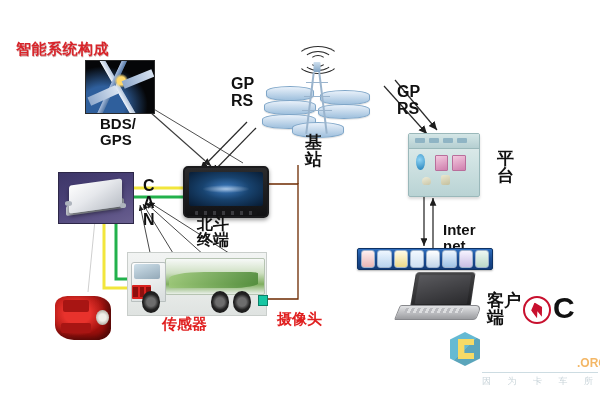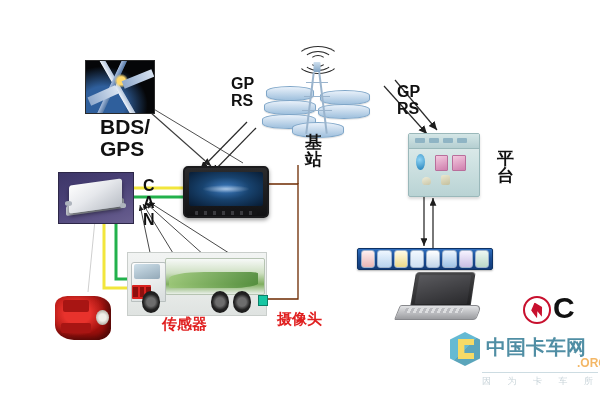--- a/index.html
+++ b/index.html
@@ -312,26 +312,27 @@
 
     <path d="M131,188 L186,188" stroke="#f2e63c" stroke-width="3" fill="none"></path>
     <path d="M131,197 L186,197" stroke="#22b14c" stroke-width="3" fill="none"></path>
 
     <path d="M104,218 L104,288 L150,288" stroke="#f2e63c" stroke-width="3" fill="none"></path>
     <path d="M116,218 L116,279 L150,279" stroke="#22b14c" stroke-width="3" fill="none"></path>
 
     <path d="M95,220 L88,292" stroke="#cfcfcf" stroke-width="1" fill="none"></path>
   </svg>
 
+  <div class="abs title" style="left:16px;top:40px;">智能系统构成</div>
 
   <div class="pic satellite" style="left:85px;top:60px;width:68px;height:52px;">
     <div class="sat-panel" style="left:2px;top:30px;width:30px;height:9px;transform:rotate(-24deg);"></div>
     <div class="sat-panel" style="left:36px;top:14px;width:32px;height:8px;transform:rotate(-22deg);"></div>
   </div>
-  <div class="abs lbl-en" style="left:100px;top:116px;font-size:21px;">BDS/
+  <div class="abs lbl-en" style="left:100px;top:116px;font-size:15px;">BDS/
 GPS</div>
 
   <div class="tower-wrap" style="left:262px;top:46px;width:110px;height:110px;">
 
     <div class="wave" style="left:34px;top:0px;width:42px;height:26px;"></div>
     <div class="wave" style="left:41px;top:5px;width:28px;height:18px;"></div>
     <div class="wave" style="left:48px;top:9px;width:14px;height:10px;"></div>
     <div class="tower-top" style="top:16px;"></div>
 
     <div class="tower-dish" style="left:4px;top:40px;width:46px;height:13px;"></div>
@@ -363,40 +364,44 @@
     <div class="srv-slot" style="left:69%;width:14%;"></div>
     <div class="pc-blue" style="left:10%;top:32%;"></div>
     <div class="pc-pink" style="left:37%;top:34%;"></div>
     <div class="pc-pink" style="left:62%;top:34%;"></div>
     <div class="srv-mouse" style="left:18%;top:70%;"></div>
     <div class="srv-box" style="left:46%;top:66%;"></div>
   </div>
   <div class="abs lbl-cn" style="left:497px;top:150px;font-size:17px;">平
 台</div>
 
+  <div class="abs lbl-en" style="left:443px;top:222px;font-size:15px;">Inter
+net</div>
 
   <div class="pic dock" style="left:357px;top:248px;width:128px;height:20px;">
     <div class="dock-ico" style="background:linear-gradient(180deg,#fff0f0,#e8b6b6);"></div>
     <div class="dock-ico" style="background:linear-gradient(180deg,#eef6ff,#b9d4ef);"></div>
     <div class="dock-ico" style="background:linear-gradient(180deg,#fffbe6,#ecd98a);"></div>
     <div class="dock-ico" style="background:linear-gradient(180deg,#f2f8ff,#cfe0f2);"></div>
     <div class="dock-ico" style="background:linear-gradient(180deg,#ffffff,#c3d6ea);"></div>
     <div class="dock-ico" style="background:linear-gradient(180deg,#eaf4ff,#9fc3e6);"></div>
     <div class="dock-ico" style="background:linear-gradient(180deg,#f6f2ff,#c9bfe4);"></div>
     <div class="dock-ico" style="background:linear-gradient(180deg,#eef7f2,#bcd9c8);"></div>
   </div>
 
   <div class="abs" style="left:395px;top:272px;width:90px;height:52px;">
     <div class="laptop-lid" style="left:18px;top:0px;width:58px;height:34px;">
       <div class="laptop-scr"></div>
     </div>
     <div class="laptop-base" style="left:2px;top:33px;width:80px;height:13px;">
       <div class="laptop-kb"></div>
     </div>
   </div>
+  <div class="abs lbl-cn" style="left:487px;top:292px;font-size:17px;">客户
+端</div>
 
   <div class="abs df-logo" style="left:523px;top:296px;width:24px;height:24px;">
     <div class="df-inner"></div>
   </div>
   <div class="abs cummins-c" style="left:553px;top:293px;font-size:30px;">C</div>
 
   <div class="pic ecu" style="left:58px;top:172px;width:74px;height:50px;">
     <div class="ecu-base"></div>
     <div class="ecu-body"></div>
     <div class="ecu-tab" style="left:8%;top:56%;"></div>
@@ -412,20 +417,22 @@
     <div class="engine-blk" style="left:10%;top:62%;width:54%;height:22%;"></div>
     <div class="engine-disc"></div>
   </div>
 
   <div class="pic tablet" style="left:183px;top:166px;width:82px;height:48px;">
     <div class="tablet-screen">
       <div class="tablet-glow"></div>
     </div>
     <div class="tablet-btns"></div>
   </div>
+  <div class="abs lbl-cn" style="left:197px;top:216px;font-size:16px;">北斗
+终端</div>
 
   <div class="pic truck" style="left:127px;top:252px;width:138px;height:62px;">
     <div class="truck-bed"></div>
     <div class="truck-bed-green"></div>
     <div class="truck-cab"></div>
     <div class="truck-wind"></div>
     <div class="truck-grille">
       <i style="left:6%"></i>
         <i style="left:40%"></i>
         <i style="left:74%"></i>
@@ -437,19 +444,18 @@
 
   <div class="abs" style="left:258px;top:295px;width:8px;height:9px;background:#17c6a3;border:1px solid #0b7f68;"></div>
 
   <div class="abs lbl-red" style="left:162px;top:315px;font-size:15px;">传感器</div>
   <div class="abs lbl-red" style="left:277px;top:310px;font-size:15px;">摄像头</div>
 
   <div class="abs wm" style="left:450px;top:332px;width:150px;height:60px;">
     <div class="wm-cube">
       <div class="wm-cube-in"></div>
     </div>
-    <div class="wm-cn" style="left:36px;top:2px;font-size:20px;">中国卡车网</div>
     <div class="wm-en wm-org" style="left:127px;top:24px;font-size:12px;letter-spacing:0;">.ORG</div>
     <div class="wm-rule" style="left:32px;top:40px;width:116px;"></div>
     <div class="wm-tag" style="left:32px;top:43px;font-size:9px;">因 为 卡 车 所 以 朋 友</div>
   </div>
 
 </div>
 
 </body></html>

